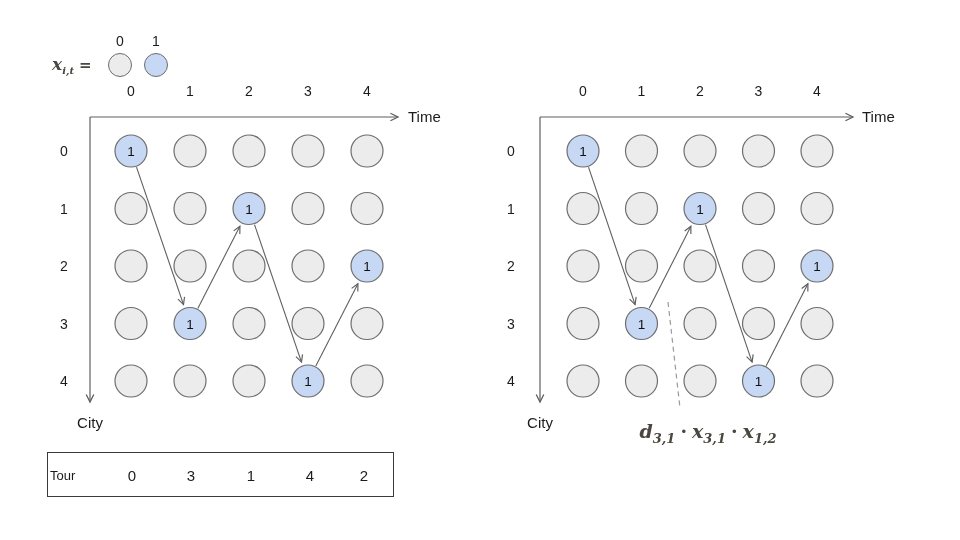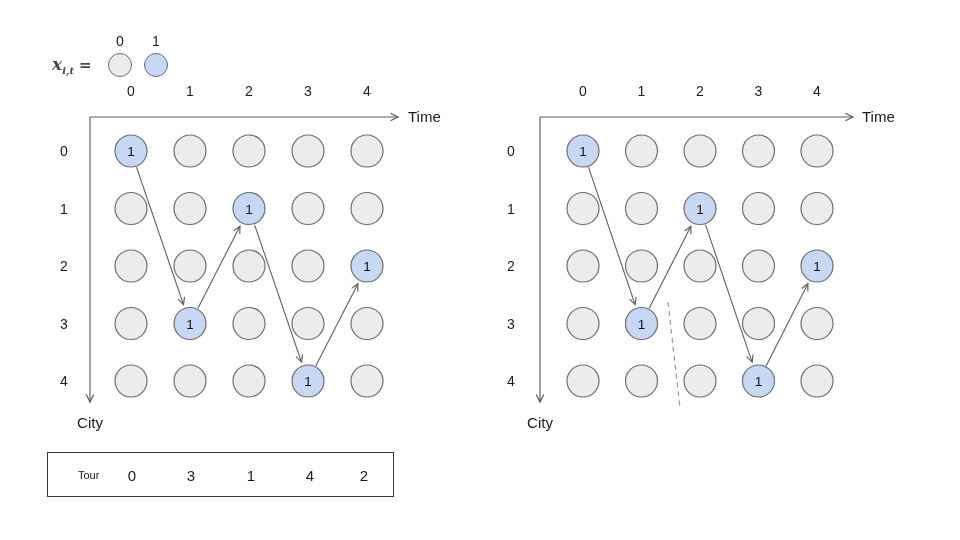--- a/index.html
+++ b/index.html
@@ -16,22 +16,22 @@
   .legend-var sub{font-size:10px;font-weight:700;}
   .legend-eq{font-style:normal;margin-left:5px;font-size:15px;}
   
   .formula{position:absolute;left:618px;top:420px;width:180px;text-align:center;
            font-size:19px;color:#3f3c35;}
   .formula sub{font-size:13px;}
   .formula .sep{margin:0 5px;font-style:normal;}
   
   .tourbox{position:absolute;left:47px;top:452px;width:347px;height:45px;
            border:1.3px solid #3a3a3a;box-sizing:border-box;}
-  .tourbox .hd{position:absolute;left:30px;top:50%;transform:translateY(-50%);
-               font-size:11px;color:#1b1b1b;}
+  .tourbox .hd{position:absolute;left:2px;top:50%;transform:translateY(-50%);
+               font-size:13px;color:#1b1b1b;}
   .tourbox .tv{position:absolute;top:50%;transform:translate(-50%,-50%);
                font-size:15px;color:#1b1b1b;}
 </style>
 </head>
 <body>
 
 <div class="page">
 
   <div class="abs" style="left:0;top:0;width:200px;height:85px;">
     <span class="math legend-var" style="color: rgb(74, 71, 63);"><i>x</i><sub>i,t</sub><span class="legend-eq">=</span></span>
@@ -156,14 +156,17 @@
 
   <div class="tourbox">
     <span class="hd">Tour</span>
     <span class="tv" style="left:84px;">0</span>
     <span class="tv" style="left:143px;">3</span>
     <span class="tv" style="left:203px;">1</span>
     <span class="tv" style="left:262px;">4</span>
     <span class="tv" style="left:316px;">2</span>
   </div>
 
+  <div class="math formula" style="color: rgb(74, 71, 63);">
+    <span class="term"><i>d</i><sub>3,1</sub></span><span class="sep">·</span><span class="term"><i>x</i><sub>3,1</sub></span><span class="sep">·</span><span class="term"><i>x</i><sub>1,2</sub></span>
+  </div>
 
 </div>
 
 </body></html>

